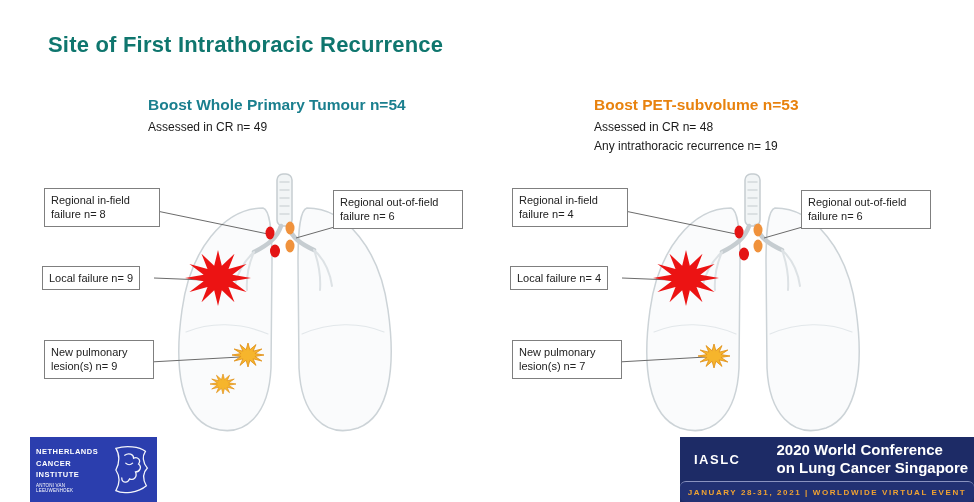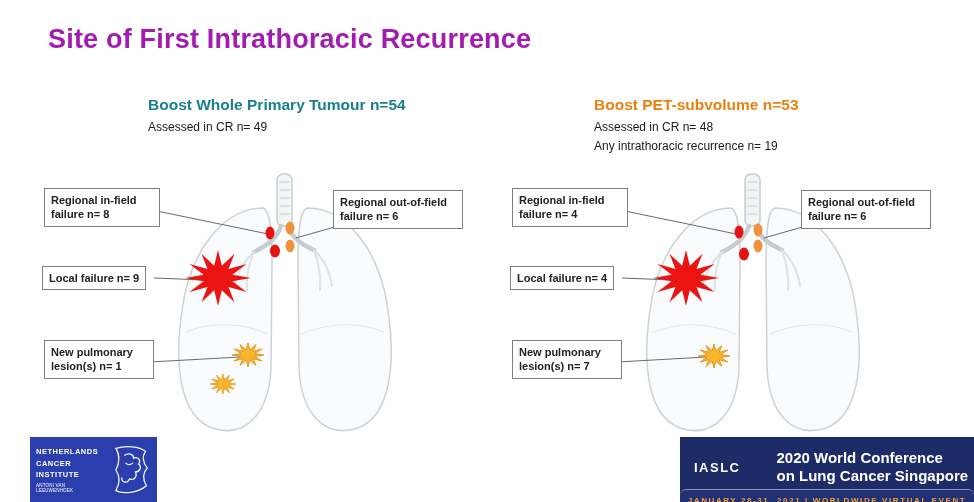--- a/index.html
+++ b/index.html
@@ -2,32 +2,32 @@
 <html><head>
 <meta charset="utf-8">
 <style>
   html,body { margin:0; padding:0; background:#ffffff; }
   .slide {
     position:relative; width:974px; height:502px; background:#ffffff;
     font-family:"Liberation Sans","DejaVu Sans",sans-serif; overflow:hidden;
     outline:1px solid #dcdcdc;
   }
   .title {
-    position:absolute; left:48px; top:24px; margin:0;
-    font-size:27px; font-weight:bold; color:#a21caf; letter-spacing:0.2px;
+    position:absolute; left:48px; top:32px; margin:0;
+    font-size:22px; font-weight:bold; color:#0f766e; letter-spacing:0.2px;
   }
   .panel-header { position:absolute; top:96px; white-space:nowrap; }
   .p-left  { left:148px; }
   .p-right { left:594px; }
   .ph-title { font-size:15.5px; font-weight:bold; margin-bottom:4px; }
   .teal-h   { color:#1A7F8E; }
   .orange-h { color:#E8820E; }
   .ph-line  { font-size:12px; color:#1a1a1a; line-height:1.55; }
 
-  .diagram { position:absolute; top:172px; width:440px; height:268px;font-weight:bold; }
+  .diagram { position:absolute; top:172px; width:440px; height:268px; }
   .d-left  { left:40px; }
   .d-right { left:508px; }
   .lung-svg { position:absolute; left:0; top:0; width:440px; height:268px; }
 
   .callout {
     position:absolute; background:#ffffff; border:1px solid #7f7f7f;
     padding:4px 6px; font-size:11px; color:#222; line-height:1.3;
   }
   .co-infield  { left:4px;  top:16px;  width:102px; }
   .co-outfield { left:293px; top:18px; width:116px; }
@@ -39,21 +39,21 @@
     position:absolute; left:30px; top:437px; width:127px; height:65px;
     background:#2B3EAE; color:#fff; box-sizing:border-box;
     display:flex; align-items:center; gap:5px; padding:5px 6px;
   }
   .nki-lines { font-size:7.5px; font-weight:bold; letter-spacing:0.5px; line-height:1.55; }
   .nki-sub   { font-size:4.5px; letter-spacing:0.2px; margin-top:2px; font-weight:normal; }
   .wclc {
     position:absolute; left:680px; top:437px; width:294px; height:65px;
     background:#1D2B66; box-sizing:border-box;
   }
-  .wclc-top { height:44px; display:flex; align-items:center; gap:9px; padding:8px 8px 0 14px; }
+  .wclc-top { height:44px; display:flex; align-items:center; gap:9px; padding:0 8px 0 14px; }
   .iaslc { color:#fff; font-weight:bold; font-size:13px; letter-spacing:1.5px; }
   .vdiv  { width:1px; height:28px; background:rgba(255,255,255,0.75); }
   .wclc-title { color:#fff; font-weight:bold; font-size:15px; line-height:1.2; white-space:nowrap; }
   .banner {
     height:21px; background:#223173; border-top:1px solid #8a93c0;
     display:flex; align-items:center; justify-content:center; box-sizing:border-box;border-radius:6px;
   }
   .banner span { color:#F0A232; font-size:8px; font-weight:bold; letter-spacing:1.6px; white-space:nowrap; }
 </style>
 </head>
@@ -104,21 +104,21 @@
         <ellipse cx="235" cy="79" rx="5" ry="6.5" fill="#E41414"></ellipse>
         <ellipse cx="250" cy="56" rx="4.5" ry="6.5" fill="#F0923C"></ellipse>
         <ellipse cx="250" cy="74" rx="4.5" ry="6.5" fill="#F0923C"></ellipse>
         <use href="#burst12" transform="translate(208,183) scale(16,12)" fill="#F6B52C" stroke="#E08F15" stroke-width="0.06"></use>
         <use href="#burst12" transform="translate(183,212) scale(13,10)" fill="#F6B52C" stroke="#E08F15" stroke-width="0.06"></use>
       </g>
     </svg>
     <div class="callout co-infield">Regional in-field failure n= 8</div>
     <div class="callout co-outfield">Regional out-of-field failure n= 6</div>
     <div class="callout co-local">Local failure n= 9</div>
-    <div class="callout co-new">New pulmonary lesion(s) n= 1</div>
+    <div class="callout co-new">New pulmonary lesion(s) n= 9</div>
   </div>
 
   <div class="diagram d-right">
     <svg class="lung-svg" viewBox="0 0 440 268">
       <g stroke-linecap="round">
         <path d="M223 36 C184 36 150 78 142 138 C134 194 140 244 172 256 C206 267 229 241 231 196 L232 90 C232 58 230 38 223 36 Z" fill="#fafbfc" stroke="#ccd3d7" stroke-width="1.5"></path>
         <path d="M267 36 C306 36 340 78 348 138 C356 194 350 244 318 256 C284 267 261 241 259 196 L258 90 C258 58 260 38 267 36 Z" fill="#fafbfc" stroke="#ccd3d7" stroke-width="1.5"></path>
         <path d="M146 160 C170 150 200 150 228 162" fill="none" stroke="#e2e7ea" stroke-width="1.2"></path>
         <path d="M262 162 C290 150 320 150 344 160" fill="none" stroke="#e2e7ea" stroke-width="1.2"></path>
         <rect x="237" y="2" width="15" height="52" rx="6" fill="#f2f5f6" stroke="#c6cdd1" stroke-width="1.5"></rect>

